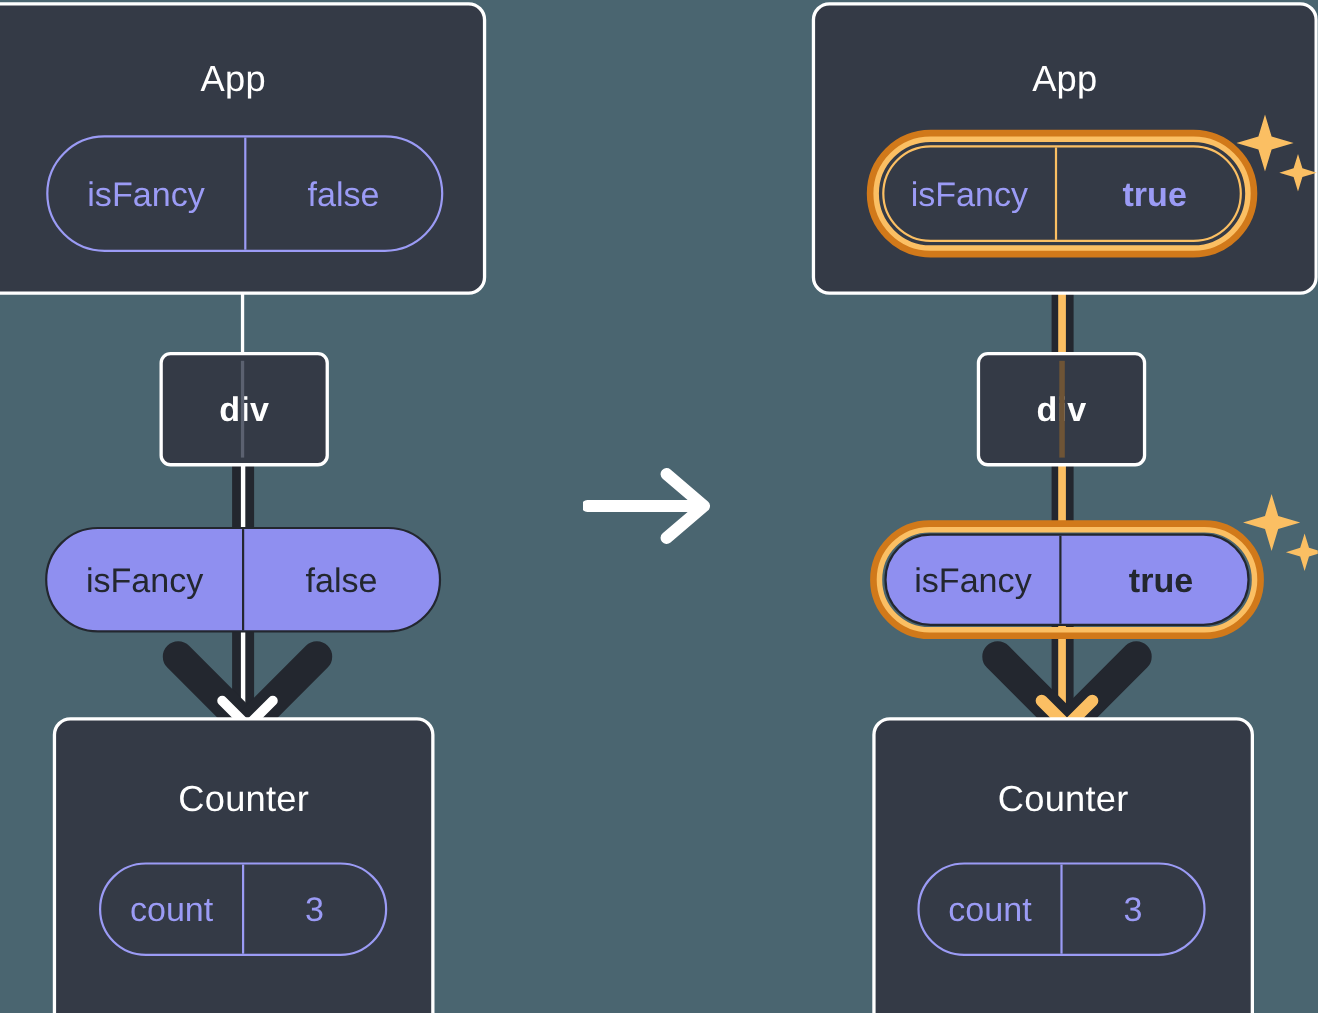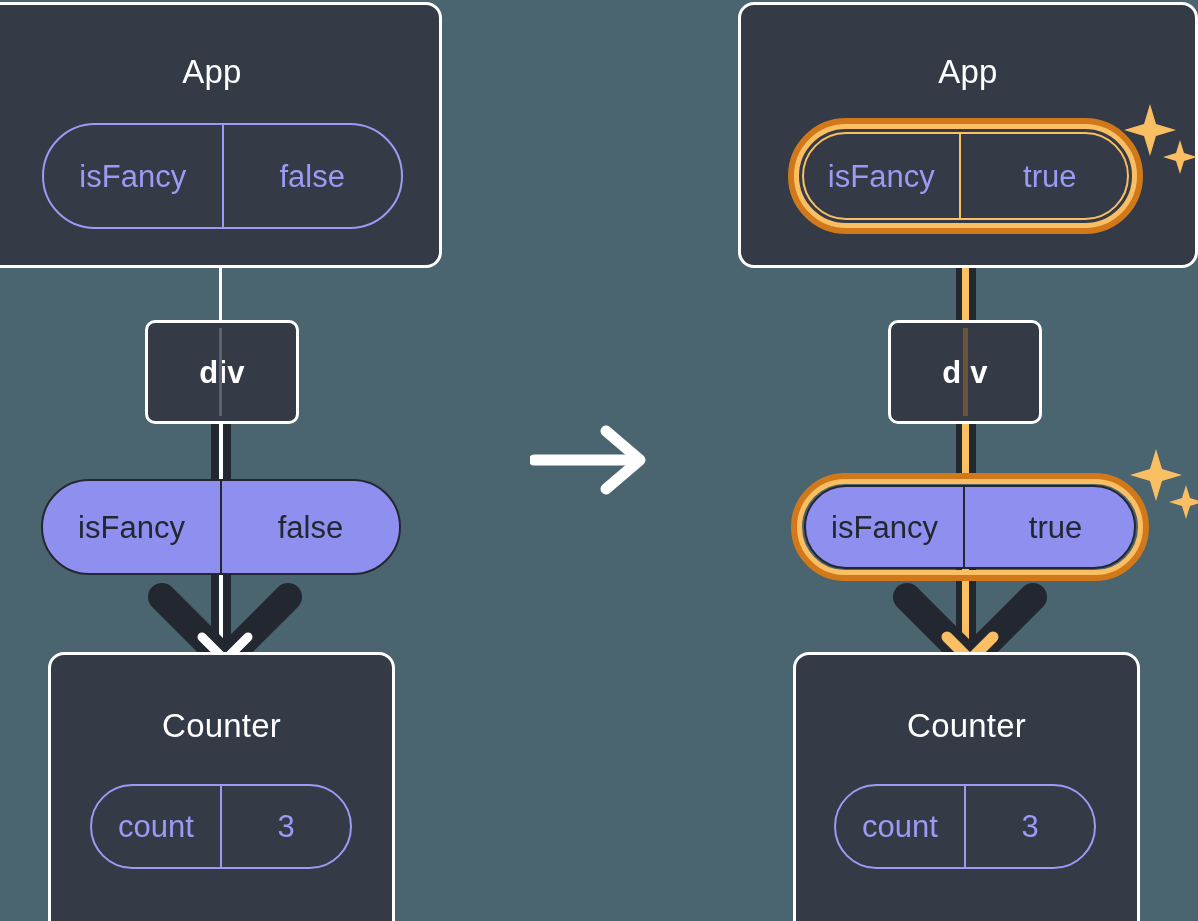--- a/index.html
+++ b/index.html
@@ -90,21 +90,21 @@
 
   .pill-cell {
     flex: 1 1 0;
     display: flex;
     align-items: center;
     justify-content: center;
     font-size: 31px;
     line-height: 1;
     white-space: nowrap;
   }
-  .pill-cell.bold { font-weight: normal; margin-left: 12px; }
+  .pill-cell.bold { font-weight: bold; margin-left: 12px; }
   .pill-div { width: 2px; flex: 0 0 2px; align-self: stretch; }
 
   
   .ring {
     position: absolute;
     box-sizing: border-box;
     border-radius: 999px;
     border: 7px solid #d1791a;
     z-index: 5;
   }

